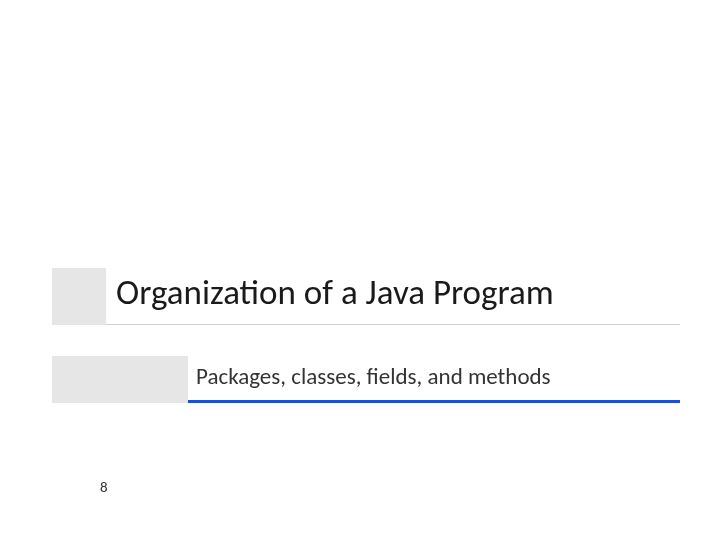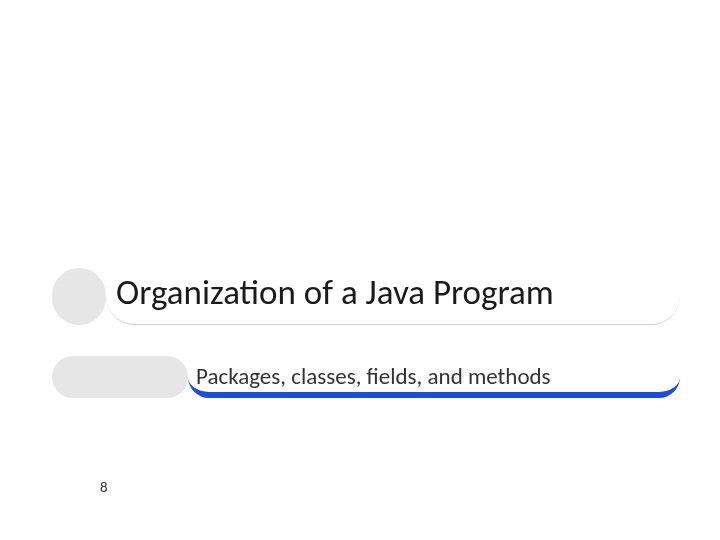--- a/index.html
+++ b/index.html
@@ -1,19 +1,18 @@
 <!DOCTYPE html>
 <html><head>
   <meta charset="utf-8">
   <style>
     * {
       margin: 0;
       padding: 0;
       box-sizing: border-box;
-      border-radius: 32px;
     }
     body {
       width: 720px;
       height: 540px;
       background: #ffffff;
       font-family: Calibri, "Segoe UI", Arial, sans-serif;
       position: relative;
       overflow: hidden;
     }
     .slide-container {
@@ -53,22 +52,22 @@
       display: flex;
       align-items: stretch;
     }
     .subtitle-accent {
       width: 136px;
       background: #e6e6e6;
       flex-shrink: 0;
     }
     .subtitle-text-wrap {
       flex: 1;
-      border-bottom: 6px solid #1d4ed8;
-      padding: 6px 0 2px 8px;
+      border-bottom: 3px solid #1d4ed8;
+      padding: 6px 0 10px 8px;
     }
     .subtitle-text {
       font-size: 23px;
       color: #333333;
       font-weight: 400;
     }
     .page-number {
       position: absolute;
       bottom: 44px;
       left: 100px;

